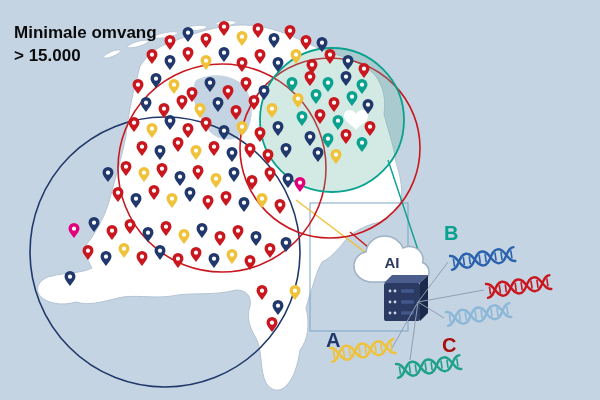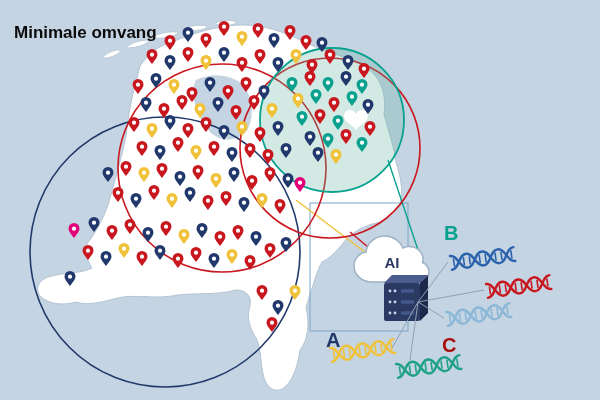--- a/index.html
+++ b/index.html
@@ -10,20 +10,21 @@
   .glabel{font-family:"Liberation Sans",sans-serif;font-size:20px;font-weight:700;}
   .ailabel{font-family:"Liberation Sans",sans-serif;font-size:15px;font-weight:700;}
 </style>
 </head>
 <body>
 
 <div class="stage">
 
   <div class="title">
     <div>Minimale omvang</div>
+    <div>&gt; 15.000</div>
   </div>
 
   <svg id="scene" width="600" height="400" viewBox="0 0 600 400">
     <defs>
       <g id="pin">
         <path d="M0,0 C-4.2,-6 -7,-8.3 -7,-12.2 A7,7 0 1 1 7,-12.2 C7,-8.3 4.2,-6 0,0 Z" fill="currentColor"></path>
         <circle cx="0" cy="-12" r="2.7" fill="#ffffff"></circle>
       </g>
       <g id="dna">
         <path d="M0,0 C8,0 8,14 16,14 C24,14 24,0 32,0 C40,0 40,14 48,14 C56,14 56,0 64,0" fill="none" stroke="currentColor" stroke-width="2.4" stroke-linecap="round"></path>

